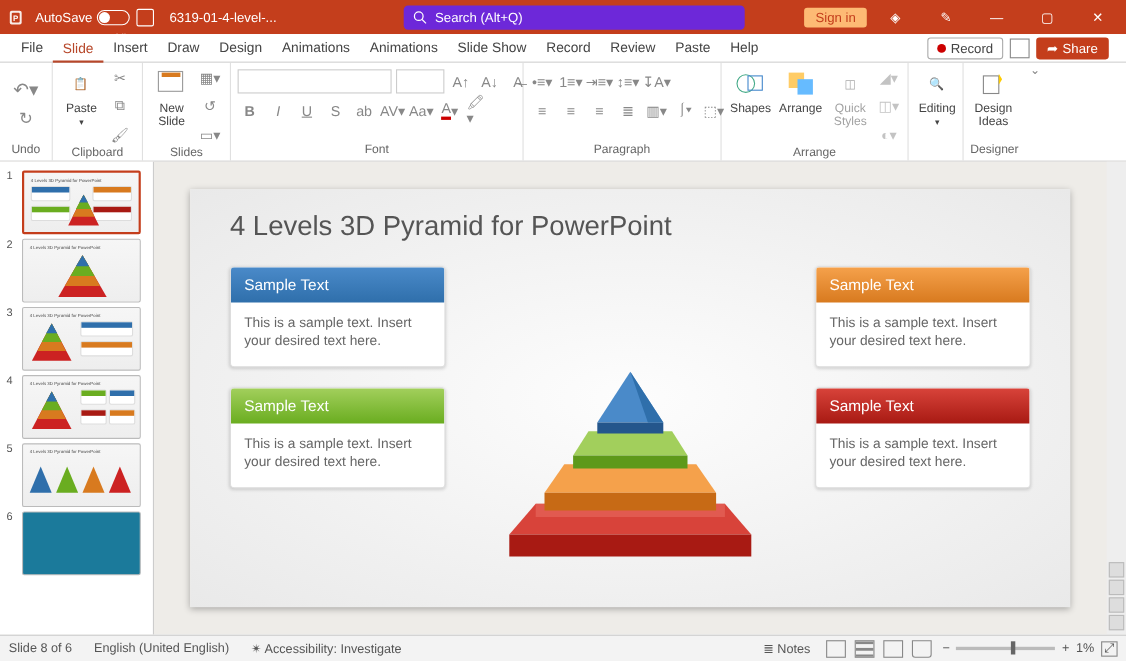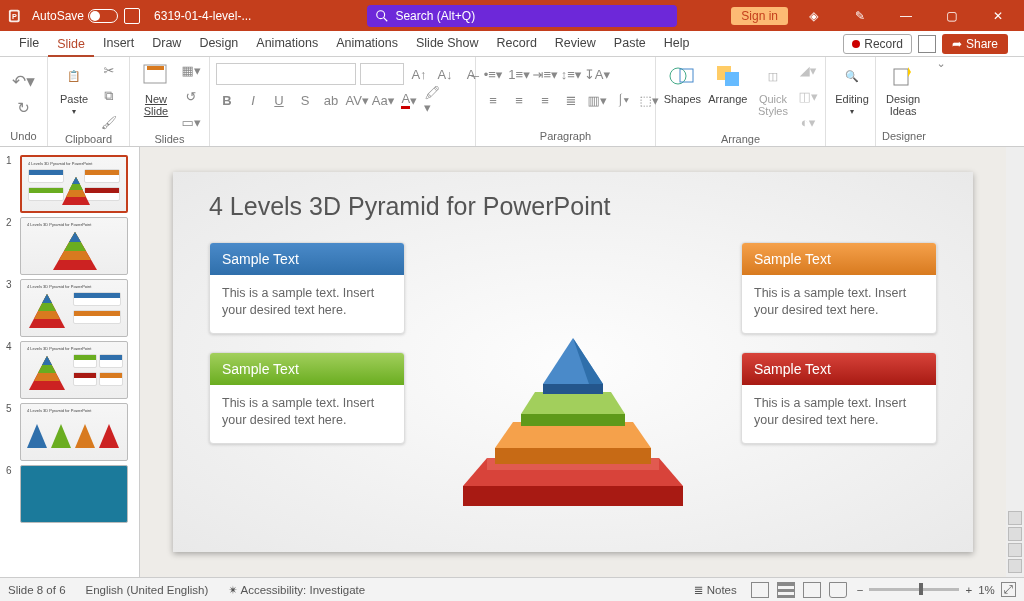--- a/index.html
+++ b/index.html
@@ -149,21 +149,21 @@
   </div>
   <div class="group" style="width:80px;">
     <div class="group-body">
       <div class="bigbtn">
         <div class="ico">
             <svg width="28" height="26">
               <rect x="2" y="2" width="22" height="18" fill="#fff" stroke="#999"></rect>
               <rect x="5" y="3" width="17" height="4" fill="#d87a1f"></rect>
             </svg>
           </div>
-        <span style="white-space:pre-line;text-decoration:underline;">New
+        <span style="white-space:pre-line;">New
 Slide</span>
       </div>
       <div class="smallcol">
         <div class="sym">▦▾</div>
         <div class="sym">↺</div>
         <div class="sym">▭▾</div>
       </div>
     </div>
     <div class="group-label">Slides</div>
   </div>
@@ -187,20 +187,21 @@
             <u>U</u>
           </div>
         <div class="sym">S</div>
         <div class="sym">ab</div>
         <div class="sym">AV▾</div>
         <div class="sym">Aa▾</div>
         <div class="sym"><span style="border-bottom:3px solid #c00;">A</span>▾</div>
         <div class="sym">🖍▾</div>
       </div>
     </div>
+    <div class="group-label">Font</div>
   </div>
   <div class="group" style="width:180px;">
     <div class="group-body" style="flex-direction:column;gap:4px;padding-top:4px;">
       <div class="fontrow">
         <div class="sym">•≡▾</div>
         <div class="sym">1≡▾</div>
         <div class="sym">⇥≡▾</div>
         <div class="sym">↕≡▾</div>
         <div class="sym">↧A▾</div>
       </div>

